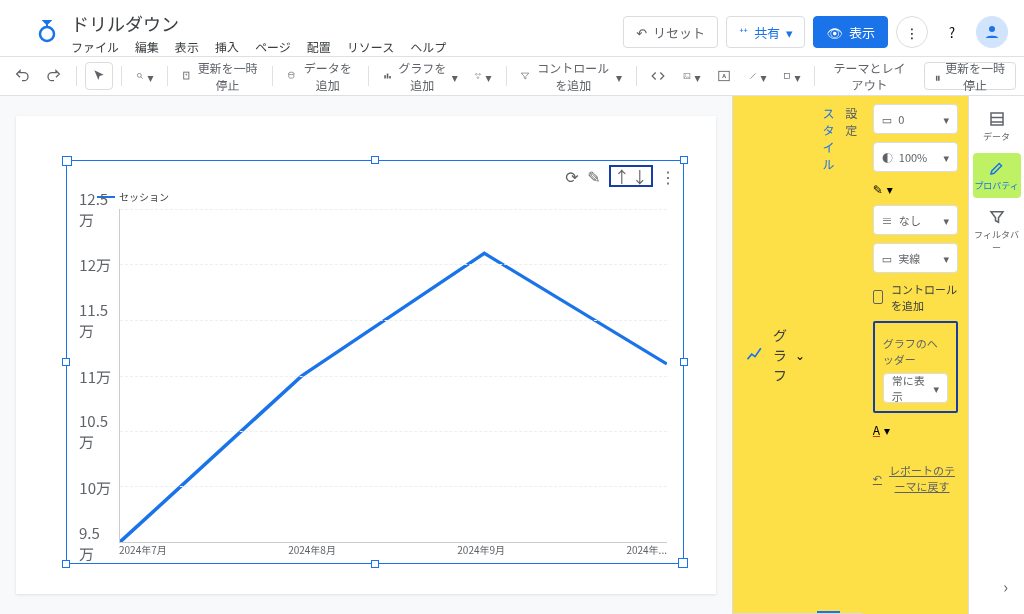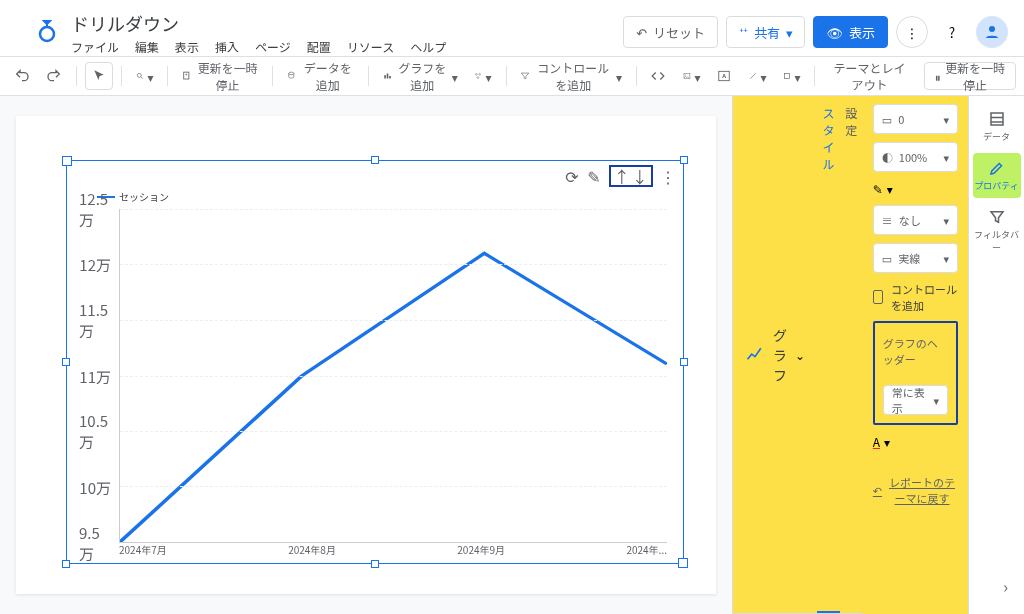--- a/index.html
+++ b/index.html
@@ -54,21 +54,21 @@
 .panel-title { flex: 1; font-size: 14px; color: #3c4043; }
 .panel-tabs { display: flex; border-bottom: 1px solid #dadce0; }
 .panel-tab { flex: 1; text-align: center; padding: 8px 0; font-size: 12px; color: #5f6368; cursor: pointer; }
 .panel-tab.active { color: #1a73e8; border-bottom: 2px solid #1a73e8; }
 .panel-body { padding: 8px 10px; overflow-y: auto; display: flex; flex-direction: column; gap: 8px; }
 .select-row { border: 1px solid #dadce0; border-radius: 4px; background: #fff; height: 30px; display: flex; align-items: center; padding: 0 8px; gap: 6px; font-size: 11px; color: #5f6368; }
 .select-row .chev { margin-left: auto; }
 .checkbox-row { display: flex; align-items: center; gap: 8px; font-size: 11px; color: #3c4043; }
 .checkbox { width: 14px; height: 14px; border: 1.5px solid #5f6368; border-radius: 2px; }
 .section-label { font-size: 11px; color: #5f6368; margin-top: 4px; }
-.highlight-box { border: 2px solid #173ea5; padding: 8px; border-radius: 2px; display: flex; flex-direction: column; gap: 18px; }
+.highlight-box { border: 2px solid #173ea5; padding: 8px; border-radius: 2px; display: flex; flex-direction: column; gap: 6px; }
 .reset-link { text-align: center; margin-top: 16px; font-size: 11px; color: #5f6368; text-decoration: underline; display: flex; align-items: center; justify-content: center; gap: 4px; }
 
 
 .rail { width: 56px; border-left: 1px solid #dadce0; background: #fff; display: flex; flex-direction: column; align-items: center; padding-top: 8px; gap: 4px; }
 .rail-item { width: 48px; padding: 6px 0; text-align: center; font-size: 9px; color: #5f6368; cursor: pointer; border-radius: 4px; }
 .rail-item.active { background: #bef264; color: #1a73e8; }
 .rail-icon { display: block; margin: 0 auto 2px; }
 .rail-chev { position: absolute; bottom: 16px; right: 16px; color: #5f6368; }
 
 svg { display: block; }

